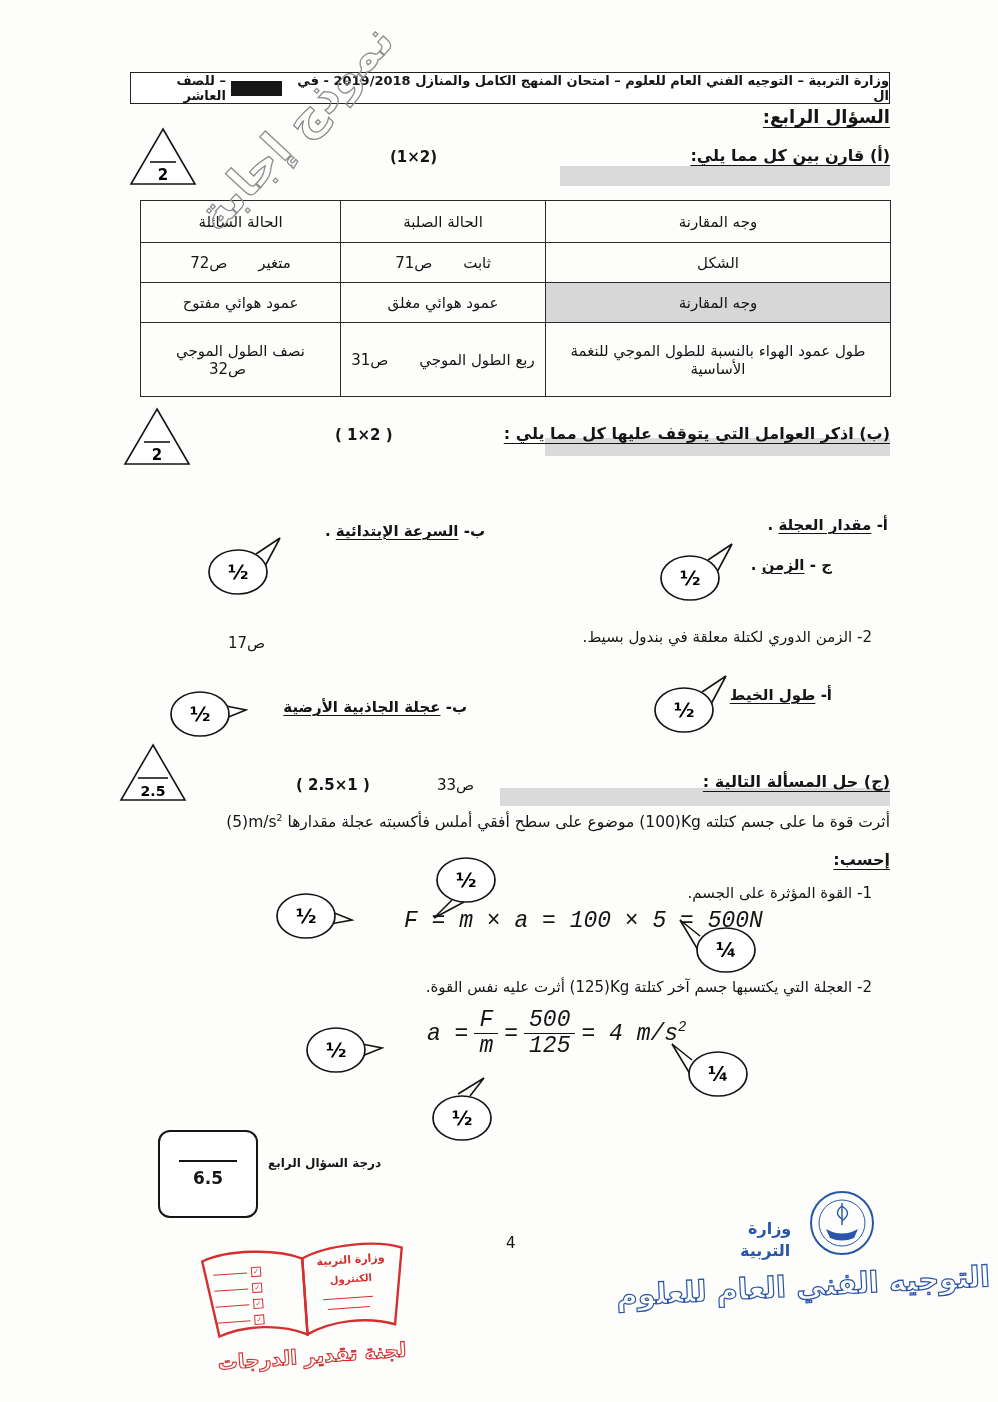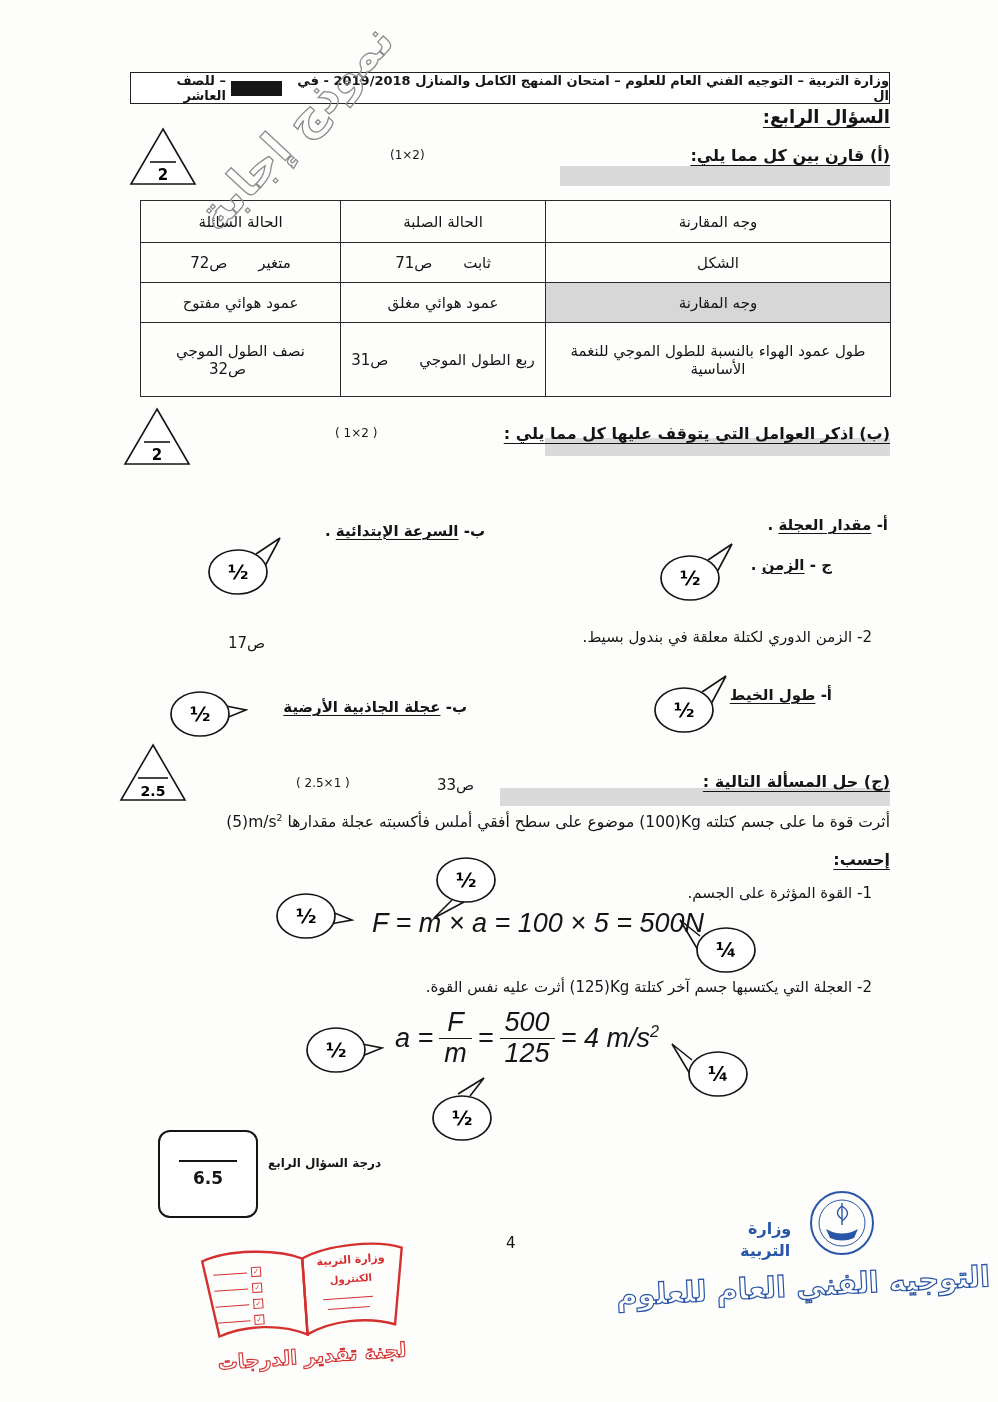--- a/index.html
+++ b/index.html
@@ -19,36 +19,36 @@
   .outline-blue{color:#2a56a8;}
   .outline-red{color:#d43030;}
   @supports (-webkit-text-stroke: 1px red){
     .wm{color:transparent;-webkit-text-stroke:1.3px #8d8d8d;}
     .outline-blue{color:transparent;-webkit-text-stroke:1.2px #2a56a8;}
     .outline-red{color:transparent;-webkit-text-stroke:1.1px #d43030;}
   }
   
   .h-title{font-size:18px;font-weight:bold;text-decoration:underline;text-underline-offset:4px;}
   .h-part{font-size:16px;font-weight:bold;text-decoration:underline;text-underline-offset:4px;}
-  .marks{font-size:12px;font-weight:normal;direction:ltr;}
+  .marks{font-size:15px;font-weight:bold;direction:ltr;}
   .txt{font-size:15px;}
   .bold{font-weight:normal;}
   .answord{font-weight:bold;text-decoration:underline;text-underline-offset:3px;}
   .note-u{text-decoration:underline;text-underline-offset:3px;margin-right:6px;}
   .pref{margin-right:18px;}
   .strip{background:#dadada;z-index:1;}
   
   .cmp-table{left:140px;top:200px;z-index:2;}
   .cmp-table table{width:750px;border-collapse:collapse;table-layout:fixed;background:transparent;}
   .cmp-table td{border:1.4px solid #2a2a2a;text-align:center;vertical-align:middle;
                 font-size:15px;padding:3px 8px;}
   .cmp-table .shade{background:#d7d7d7;}
   .refgap{display:inline-block;margin-right:26px;}
   
-  .formula{direction:ltr;font-family:Liberation Sans, sans-serif;font-style:italic;font-size:27px;z-index:2;}
+  .formula{direction:ltr;font-family:Liberation Mono, monospace;font-style:italic;font-size:23px;z-index:2;margin-left:32px;}
   .formula2{display:flex;align-items:center;gap:6px;}
   .frac{display:inline-flex;flex-direction:column;align-items:center;line-height:1.1;}
   .frac .den{border-top:1.6px solid #151515;padding:0 5px;}
   sup{font-size:0.6em;}
   
   .total-box{left:158px;top:1130px;width:96px;height:84px;border:2px solid #151515;border-radius:12px;
              display:flex;flex-direction:column;align-items:center;justify-content:center;background:#fff;z-index:2;}
   .total-line{width:58px;border-top:2px solid #151515;margin-bottom:6px;}
   .total-val{font-size:17px;font-weight:bold;}
   

